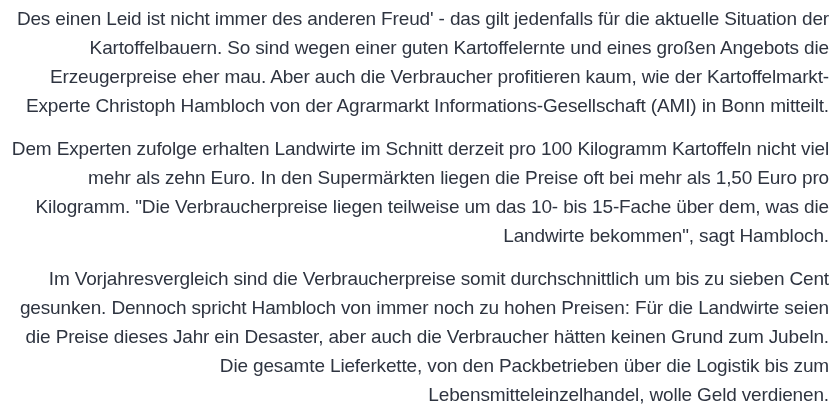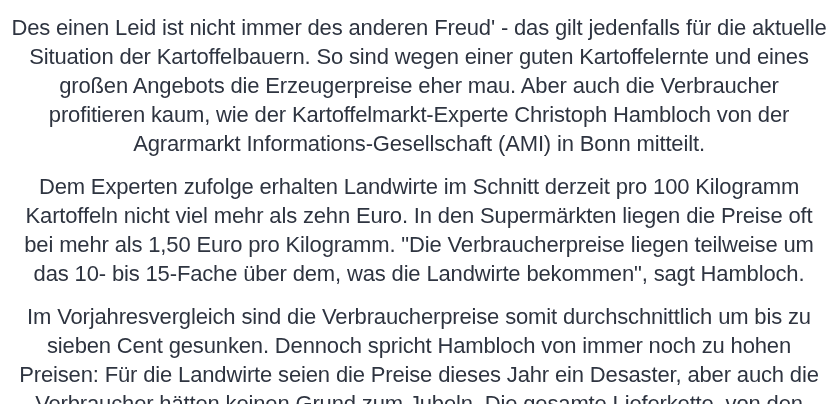--- a/index.html
+++ b/index.html
@@ -5,27 +5,27 @@
   * { margin: 0; padding: 0; box-sizing: border-box; }
   html, body {
     width: 835px;
     height: 404px;
     background: #ffffff;
     overflow: hidden;
   }
   .article {
     width: 835px;
     height: 404px;
-    padding: 13px 6px 0 9px;
+    padding: 4px 6px 0 9px;
     font-family: "Liberation Sans", "DejaVu Sans", sans-serif;
-    font-size: 22px;
+    font-size: 19px;
     line-height: 29px;
     color: #2e3440;
     letter-spacing: -0.15px;
-    text-align: center;
+    text-align: right;
   }
   .article p {
     margin: 0 0 14px 0;
   }
   .article p:last-child {
     margin-bottom: 0;
   }
 </style>
 </head>
 <body>

